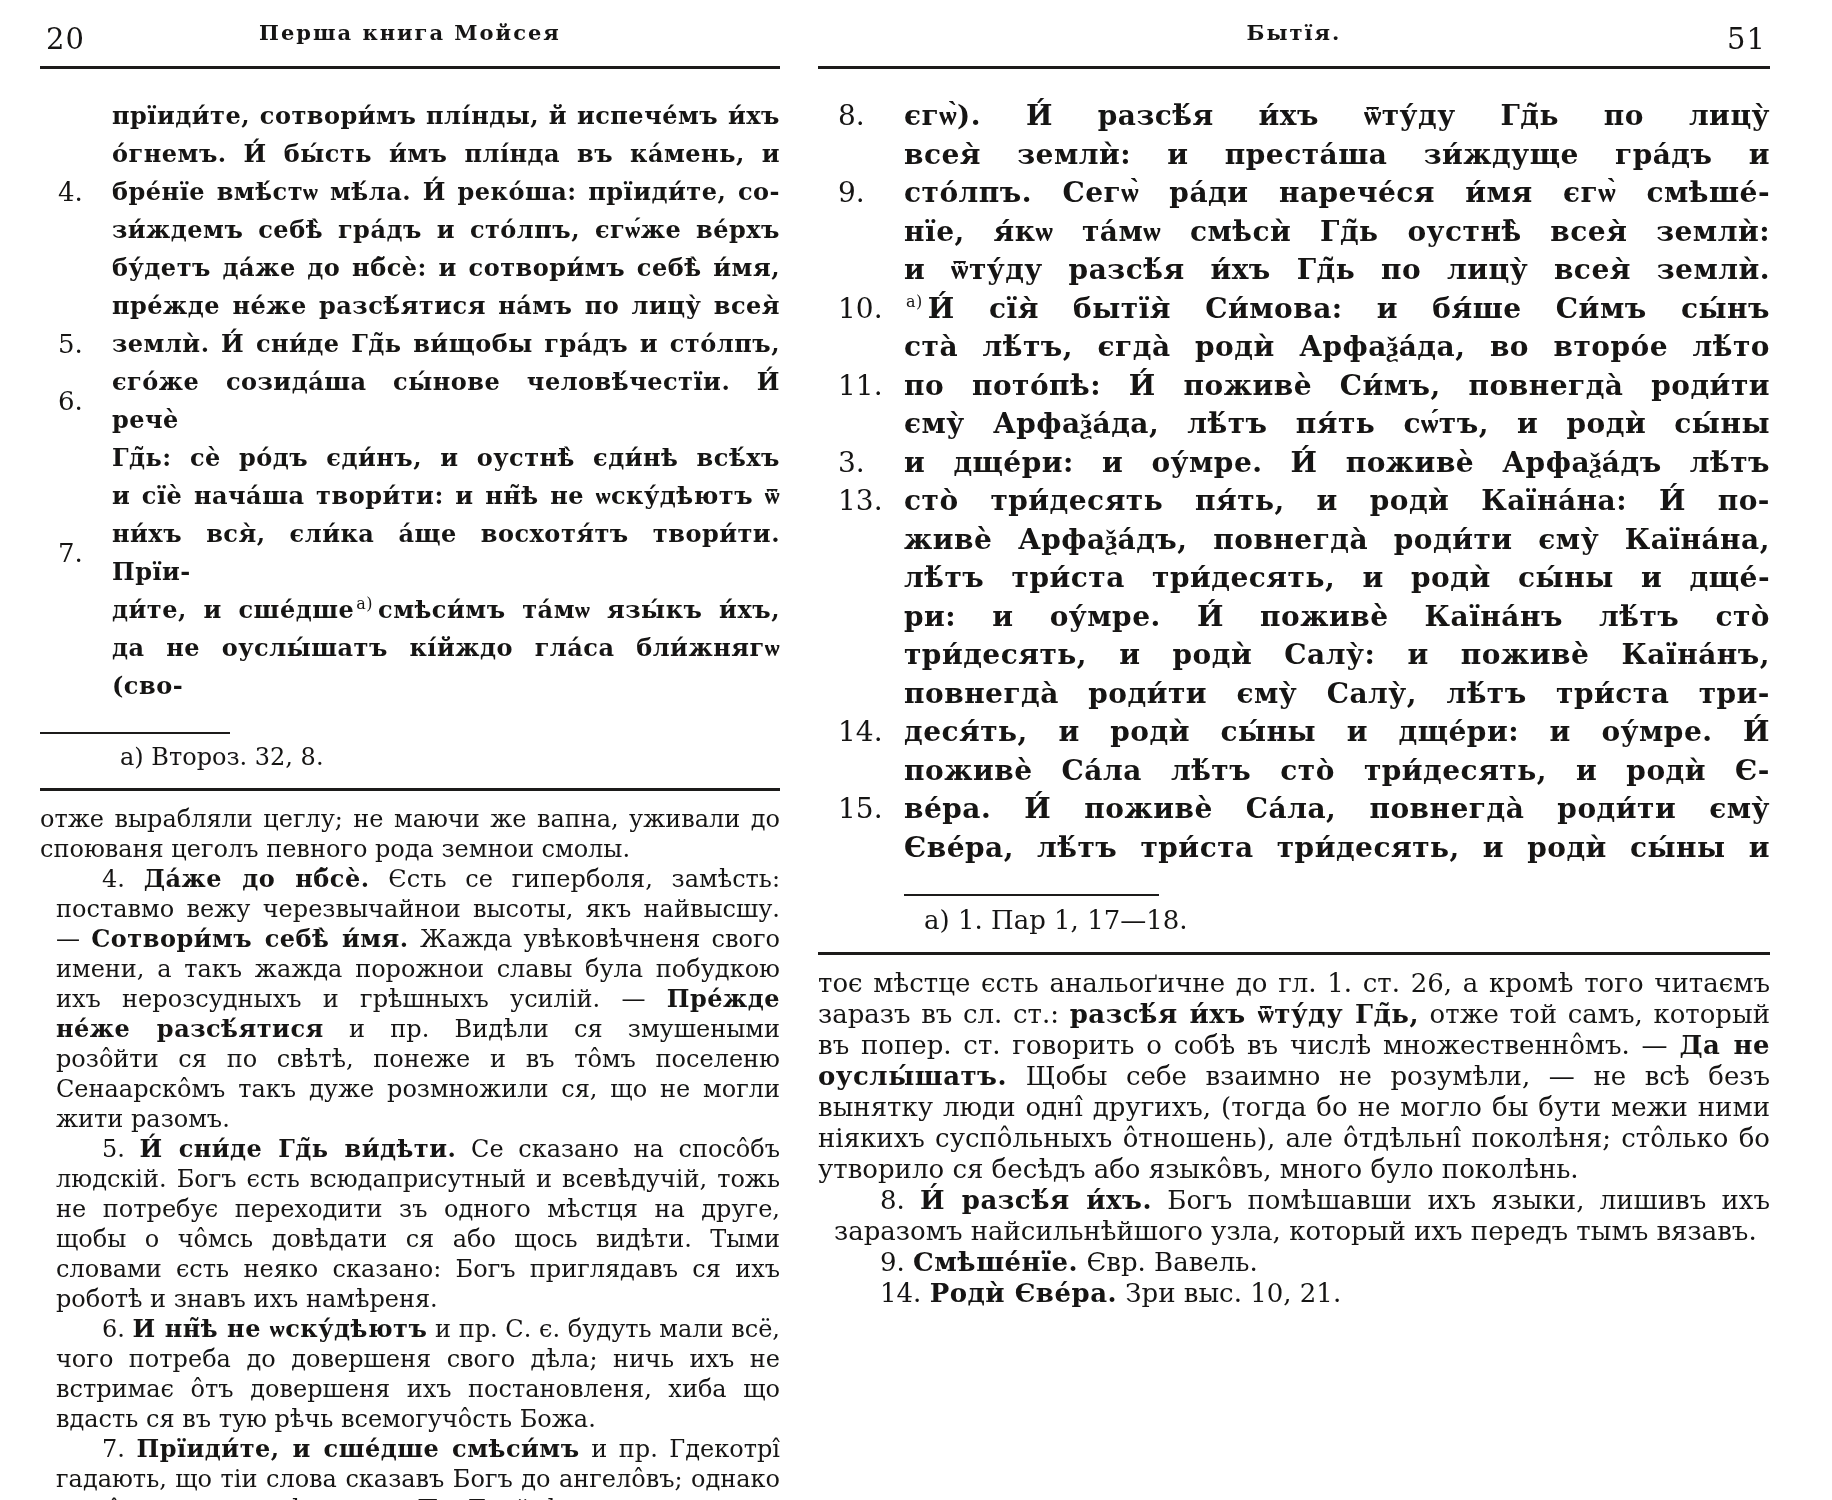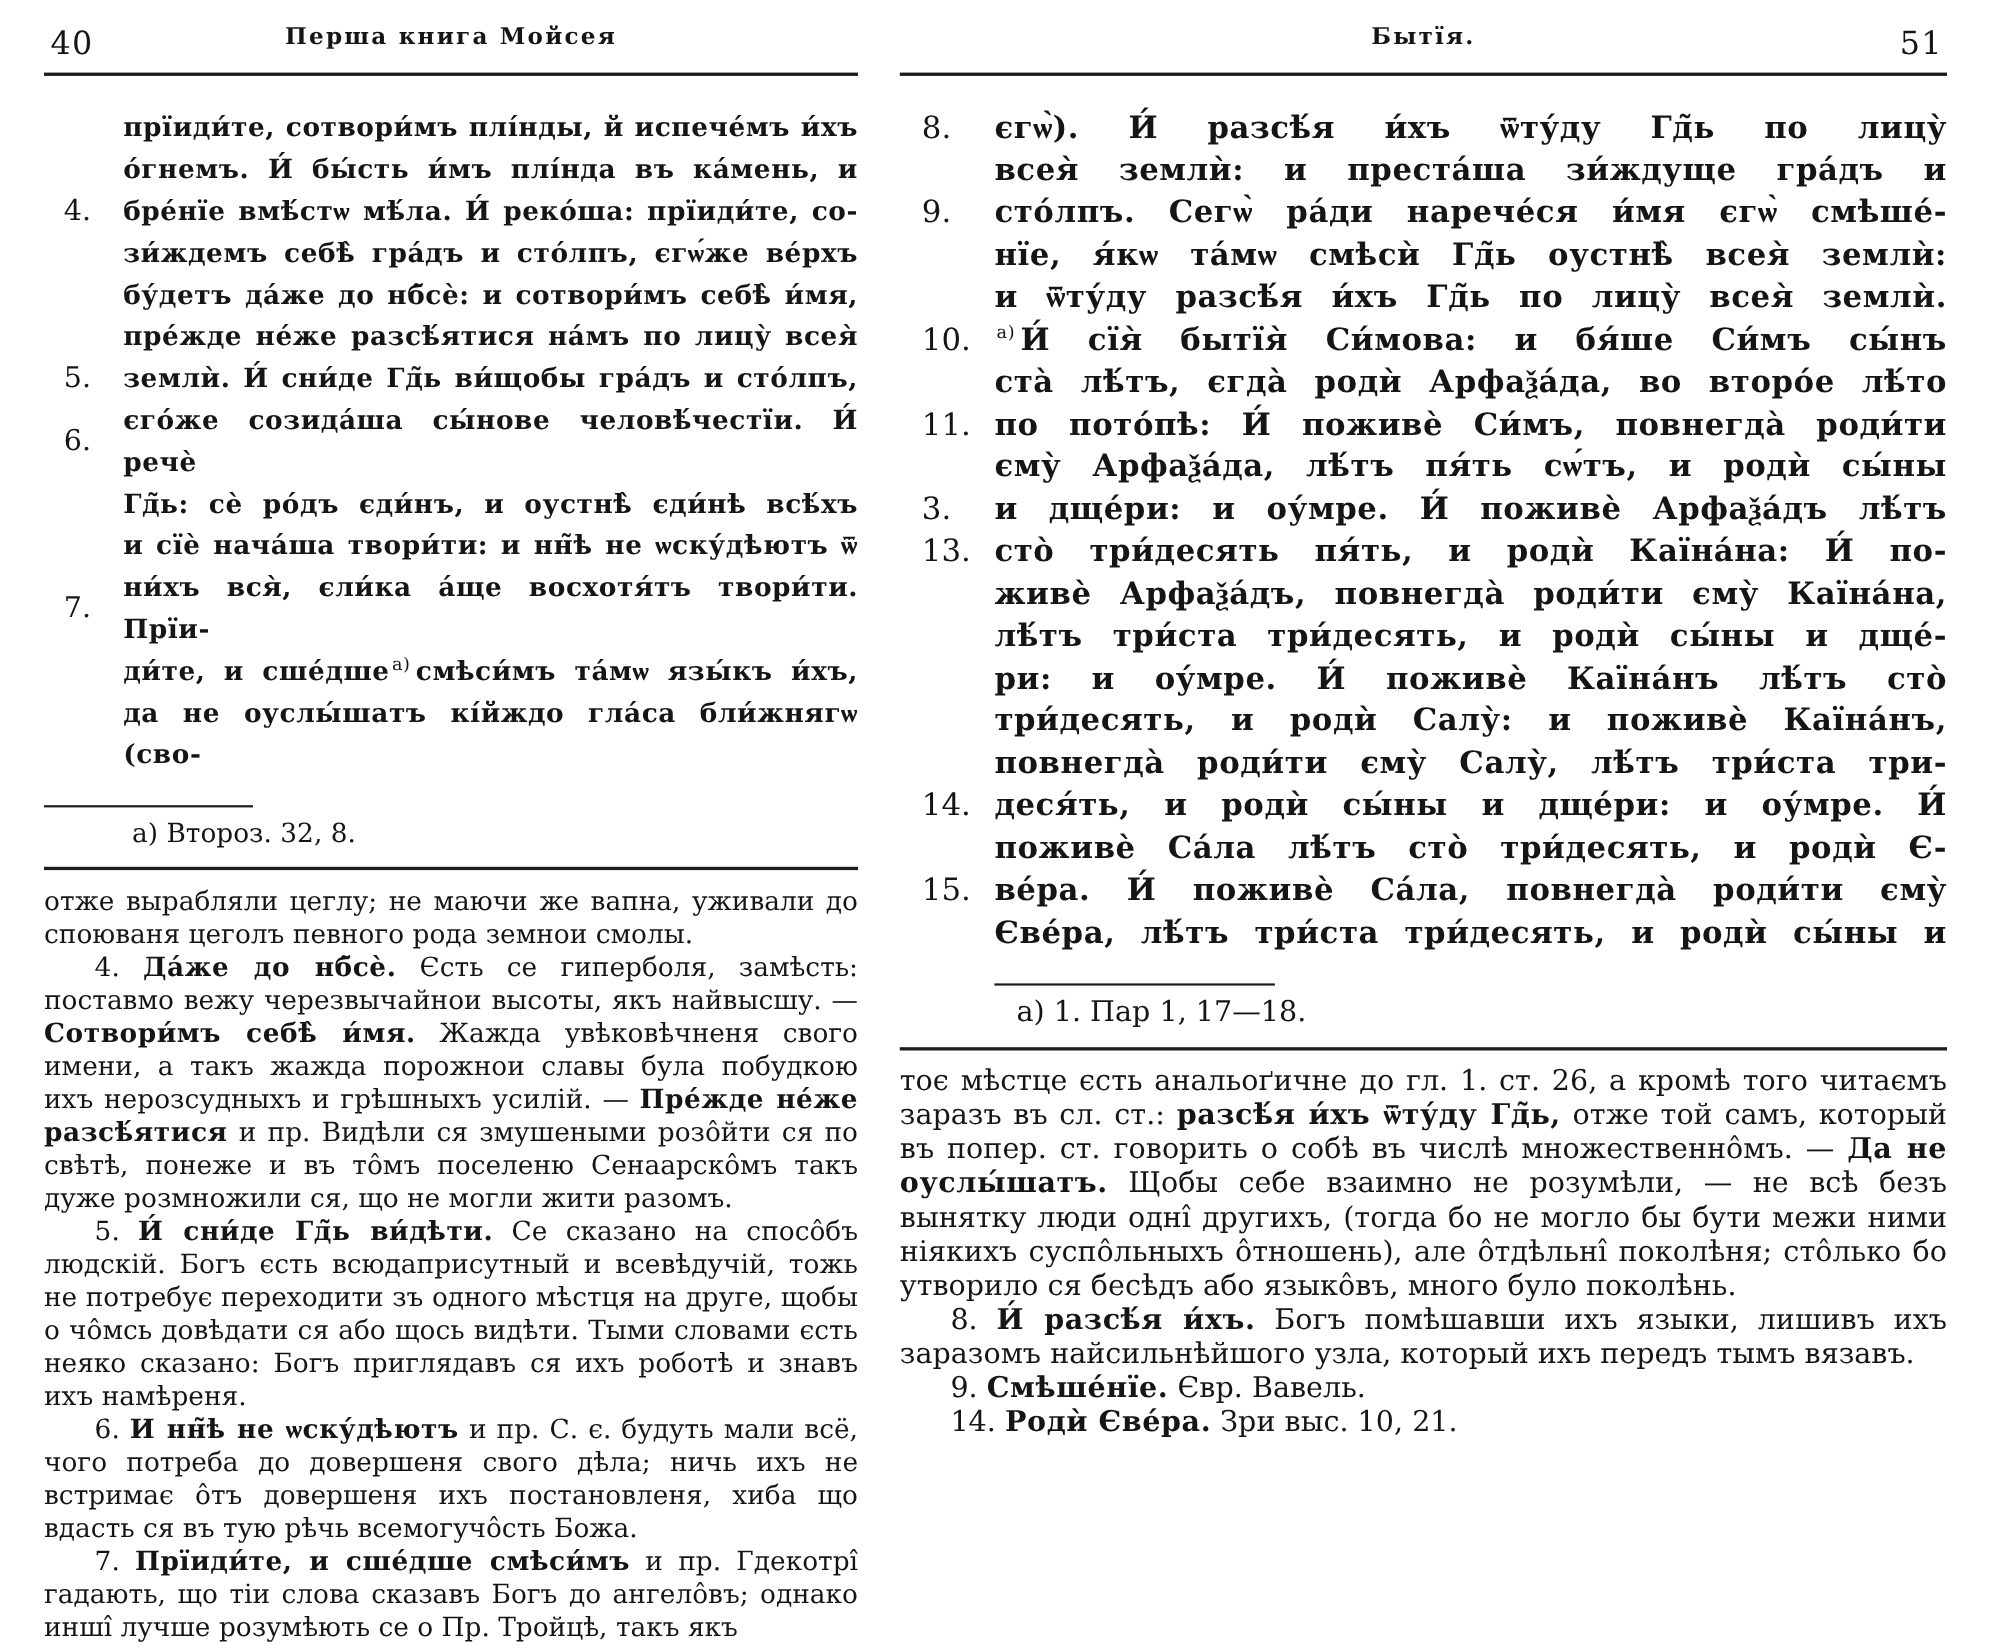--- a/index.html
+++ b/index.html
@@ -45,29 +45,29 @@
   #right-page .fn-rule { width:255px; margin:27px 0 0 86px; }
   .footnote { margin-top:9px; }
   #left-page  .footnote { font-size:24px; padding-left:80px; }
   #right-page .footnote { font-size:26px; padding-left:106px; }
   .body-rule { height:3px; background:#1c1b1a; margin-top:17px; }
 
   .commentary { margin-top:13px; }
   .cpara { margin:0; text-align:justify; }
   #left-page  .cpara { font-size:24px; line-height:30px; }
   #right-page .cpara { font-size:26px; line-height:31px; }
-  .cpara.indent { text-indent:46px; }
+  .cpara.indent { text-indent:46px;margin-left:16px; }
   .seg-cs { font-weight:bold; letter-spacing:0.5px; }
 </style>
 </head>
 <body>
 
 <div class="page" id="left-page">
   <div class="page-head">
-    <span class="pagenum">40</span>
+    <span class="pagenum">20</span>
     <div class="runtitle">Перша книга Мойсея</div>
   </div>
   <div class="head-rule"></div>
 
   <div class="verses">
       <div class="verse-line">
         <span class="vnum"></span>
         <span class="vtext">прїиди́те, сотвори́мъ плі́нды, й испече́мъ и́хъ</span>
       </div>
       <div class="verse-line">

